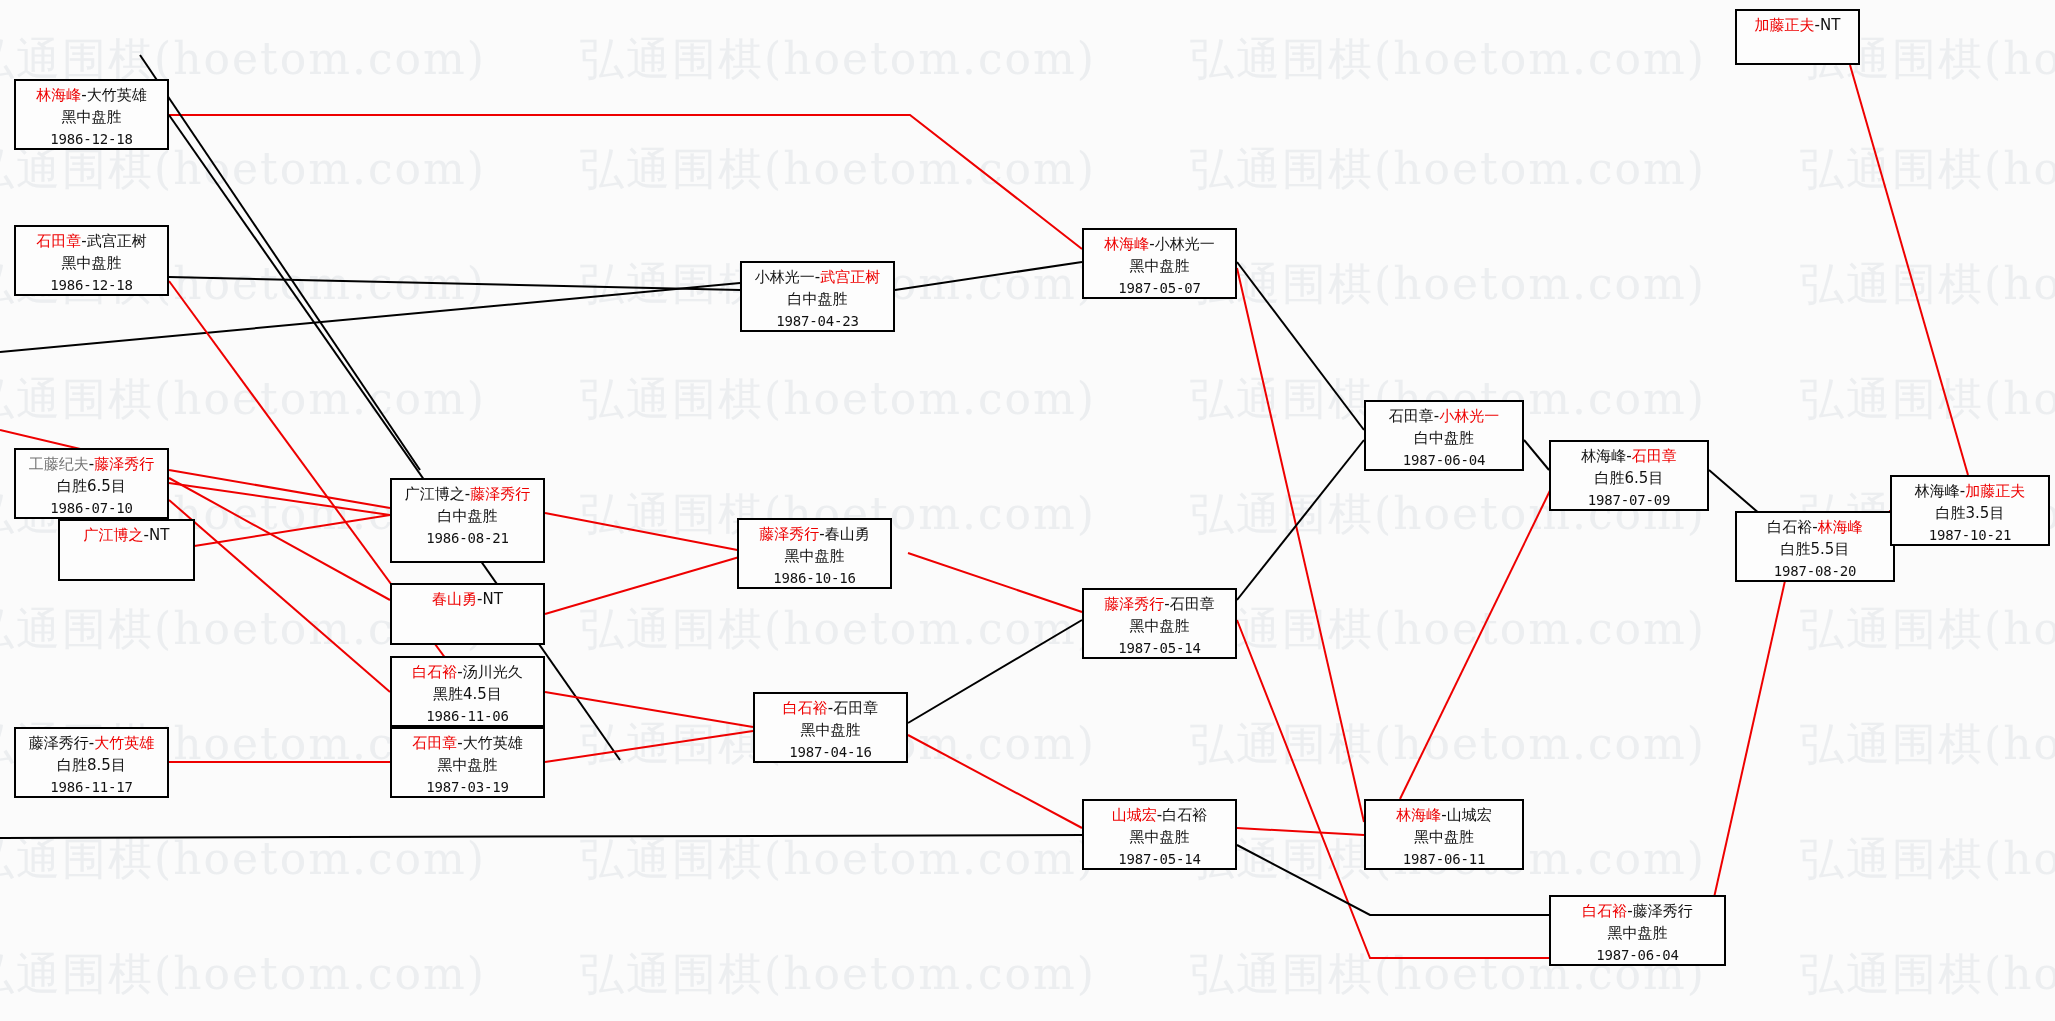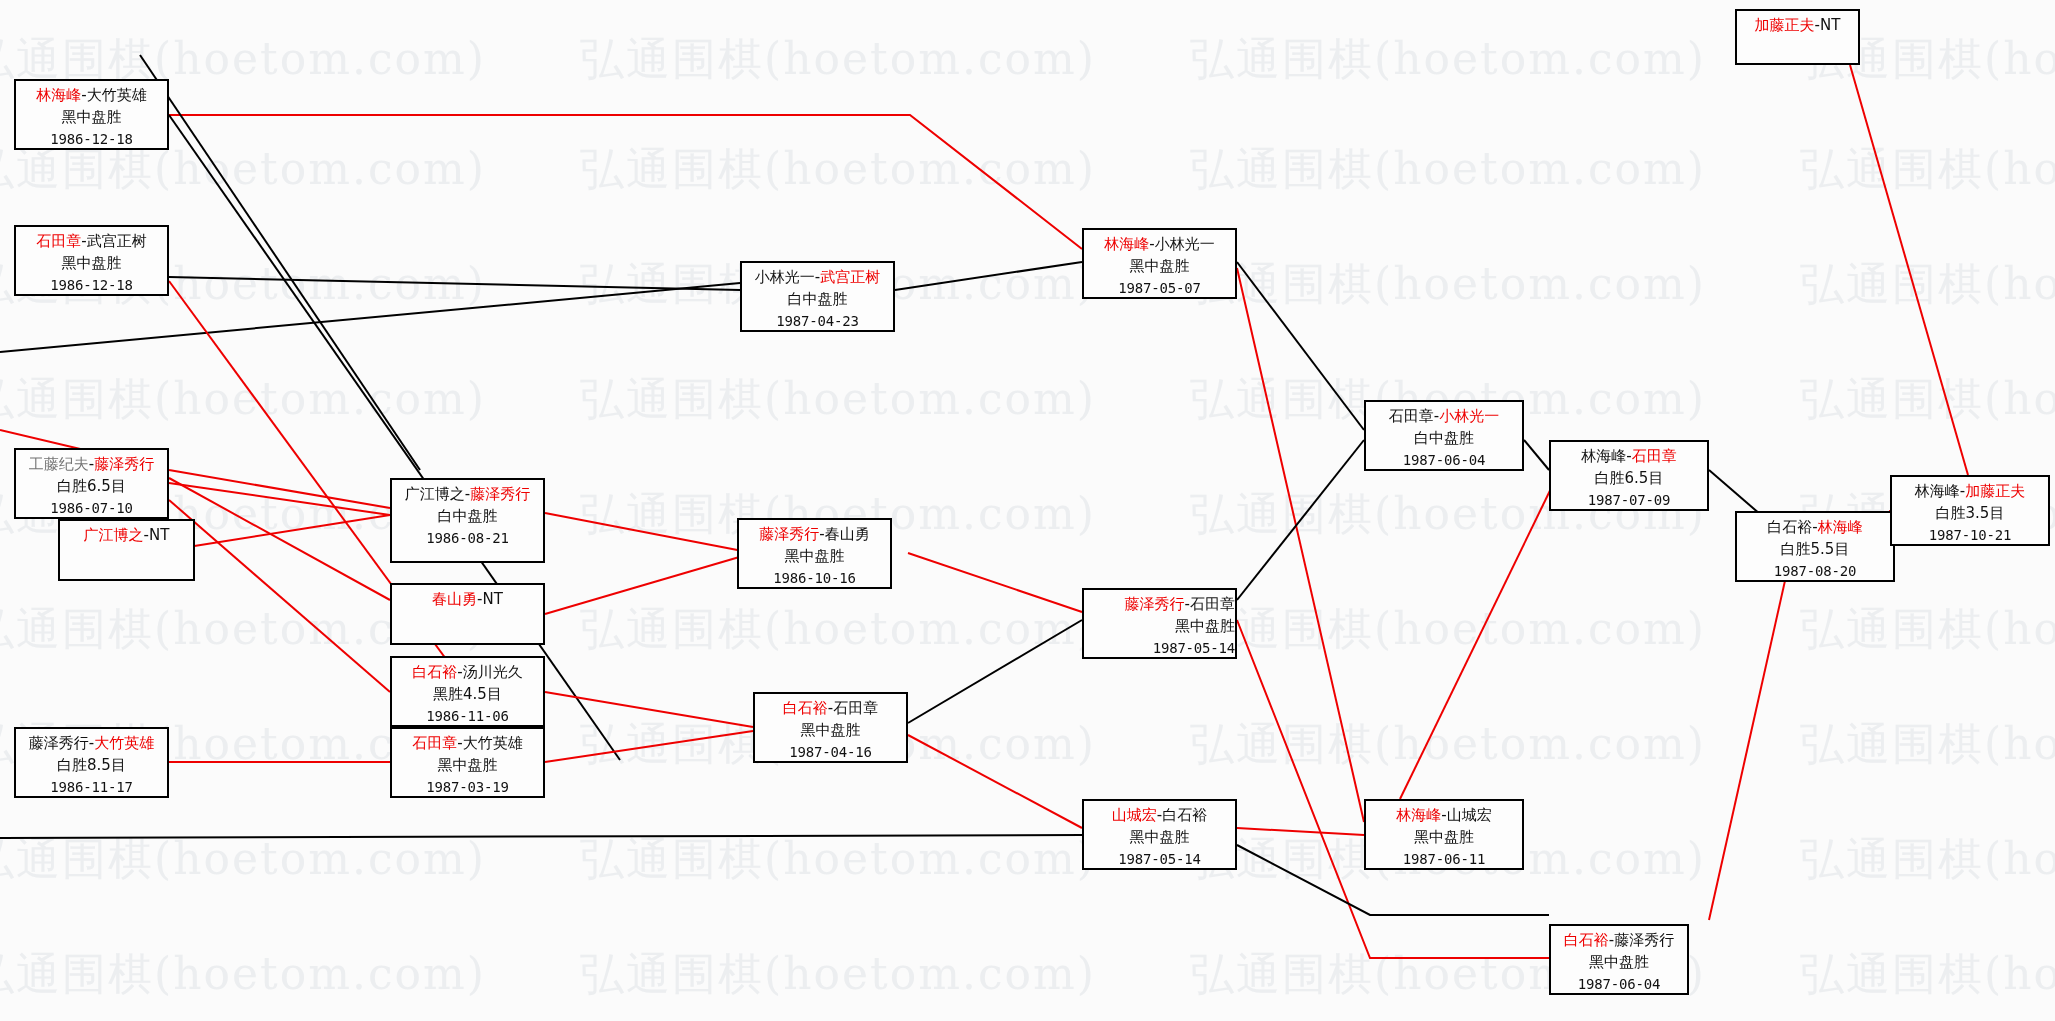--- a/index.html
+++ b/index.html
@@ -195,41 +195,41 @@
       <div class="node" id="n-shiraishi-ishida" style="left: 753px; top: 692px; width: 155px; height: 71px; border-color: rgb(0, 0, 0);">
         <div class="ttl"><span style="color: rgb(238, 0, 0);">白石裕</span><span class="sep">-</span><span style="color: rgb(17, 17, 17);">石田章</span></div>
         <div class="res">黑中盘胜</div>
         <div class="dt">1987-04-16</div>
       </div>
       <div class="node" id="n-lin-kobayashi" style="left: 1082px; top: 228px; width: 155px; height: 71px; border-color: rgb(0, 0, 0);">
         <div class="ttl"><span style="color: rgb(238, 0, 0);">林海峰</span><span class="sep">-</span><span style="color: rgb(17, 17, 17);">小林光一</span></div>
         <div class="res">黑中盘胜</div>
         <div class="dt">1987-05-07</div>
       </div>
-      <div class="node" id="n-fujisawa-ishida" style="left: 1082px; top: 588px; width: 155px; height: 71px; border-color: rgb(0, 0, 0); text-align: right;">
+      <div class="node" id="n-fujisawa-ishida" style="left: 1082px; top: 588px; width: 155px; height: 71px; border-color: rgb(0, 0, 0);">
         <div class="ttl"><span style="color: rgb(238, 0, 0);">藤泽秀行</span><span class="sep">-</span><span style="color: rgb(17, 17, 17);">石田章</span></div>
         <div class="res">黑中盘胜</div>
         <div class="dt">1987-05-14</div>
       </div>
       <div class="node" id="n-yamashiro-shiraishi" style="left: 1082px; top: 799px; width: 155px; height: 71px; border-color: rgb(0, 0, 0);">
         <div class="ttl"><span style="color: rgb(238, 0, 0);">山城宏</span><span class="sep">-</span><span style="color: rgb(17, 17, 17);">白石裕</span></div>
         <div class="res">黑中盘胜</div>
         <div class="dt">1987-05-14</div>
       </div>
       <div class="node" id="n-ishida-kobayashi" style="left: 1364px; top: 400px; width: 160px; height: 71px; border-color: rgb(0, 0, 0);">
         <div class="ttl"><span style="color: rgb(17, 17, 17);">石田章</span><span class="sep">-</span><span style="color: rgb(238, 0, 0);">小林光一</span></div>
         <div class="res">白中盘胜</div>
         <div class="dt">1987-06-04</div>
       </div>
       <div class="node" id="n-lin-yamashiro" style="left: 1364px; top: 799px; width: 160px; height: 71px; border-color: rgb(0, 0, 0);">
         <div class="ttl"><span style="color: rgb(238, 0, 0);">林海峰</span><span class="sep">-</span><span style="color: rgb(17, 17, 17);">山城宏</span></div>
         <div class="res">黑中盘胜</div>
         <div class="dt">1987-06-11</div>
       </div>
-      <div class="node" id="n-shiraishi-fujisawa" style="left: 1549px; top: 924px; width: 140px; height: 71px; border-color: rgb(0, 0, 0);">
+      <div class="node" id="n-shiraishi-fujisawa" style="left: 1549px; top: 895px; width: 177px; height: 71px; border-color: rgb(0, 0, 0);">
         <div class="ttl"><span style="color: rgb(238, 0, 0);">白石裕</span><span class="sep">-</span><span style="color: rgb(17, 17, 17);">藤泽秀行</span></div>
         <div class="res">黑中盘胜</div>
         <div class="dt">1987-06-04</div>
       </div>
       <div class="node" id="n-lin-ishida" style="left: 1549px; top: 440px; width: 160px; height: 71px; border-color: rgb(0, 0, 0);">
         <div class="ttl"><span style="color: rgb(17, 17, 17);">林海峰</span><span class="sep">-</span><span style="color: rgb(238, 0, 0);">石田章</span></div>
         <div class="res">白胜6.5目</div>
         <div class="dt">1987-07-09</div>
       </div>
       <div class="node" id="n-shiraishi-lin" style="left: 1735px; top: 511px; width: 160px; height: 71px; border-color: rgb(0, 0, 0);">

